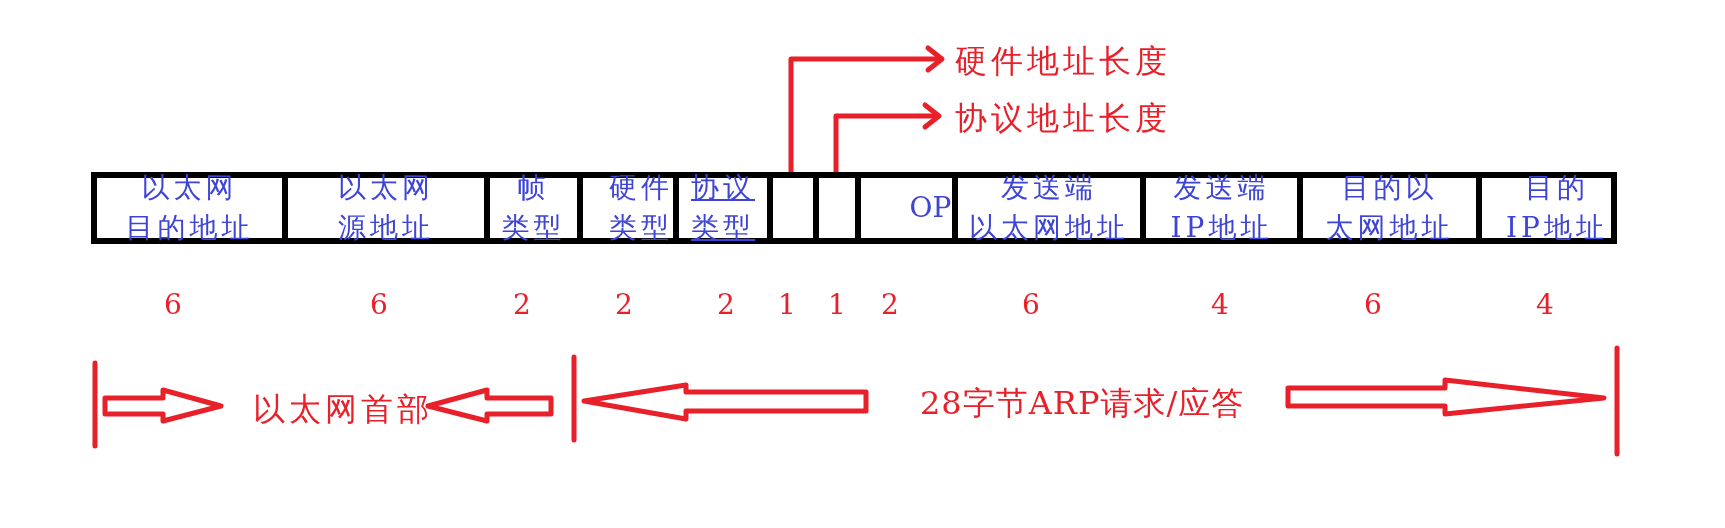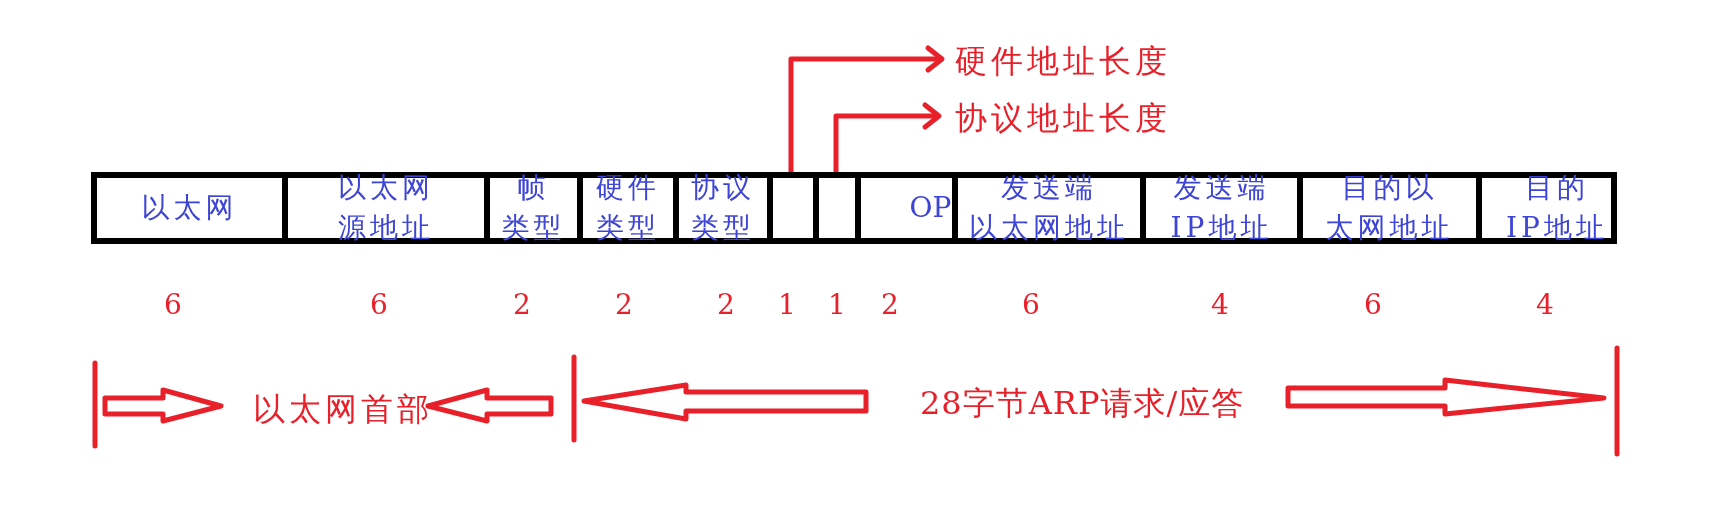--- a/index.html
+++ b/index.html
@@ -39,34 +39,35 @@
     <line x1="1617" y1="348" x2="1617" y2="454"></line>
   </g>
 </svg>
 
 <div class="abs red-text" style="left:955px; top:40px;">硬件地址长度</div>
 <div class="abs red-text" style="left:955px; top:97px;">协议地址长度</div>
 
 <div class="table">
   <div class="cell" style="width:191px;">
     <span>以太网</span>
+    <span>目的地址</span>
   </div>
   <div class="cell" style="width:202px;">
     <span>以太网</span>
     <span>源地址</span>
   </div>
   <div class="cell" style="width:93px;">
     <span>帧</span>
     <span>类型</span>
   </div>
-  <div class="cell" style="width:96px;">
+  <div class="cell" style="width:96px;align-items:flex-end;">
     <span>硬件</span>
     <span>类型</span>
   </div>
-  <div class="cell" style="width:94px;">
+  <div class="cell" style="width:94px;text-decoration:underline;">
     <span>协议</span>
     <span>类型</span>
   </div>
   <div class="cell" style="width:46px;">
     <span></span>
   </div>
   <div class="cell" style="width:42px;">
     <span></span>
   </div>
   <div class="cell" style="width:97px; letter-spacing:0;padding-left:48px;">

